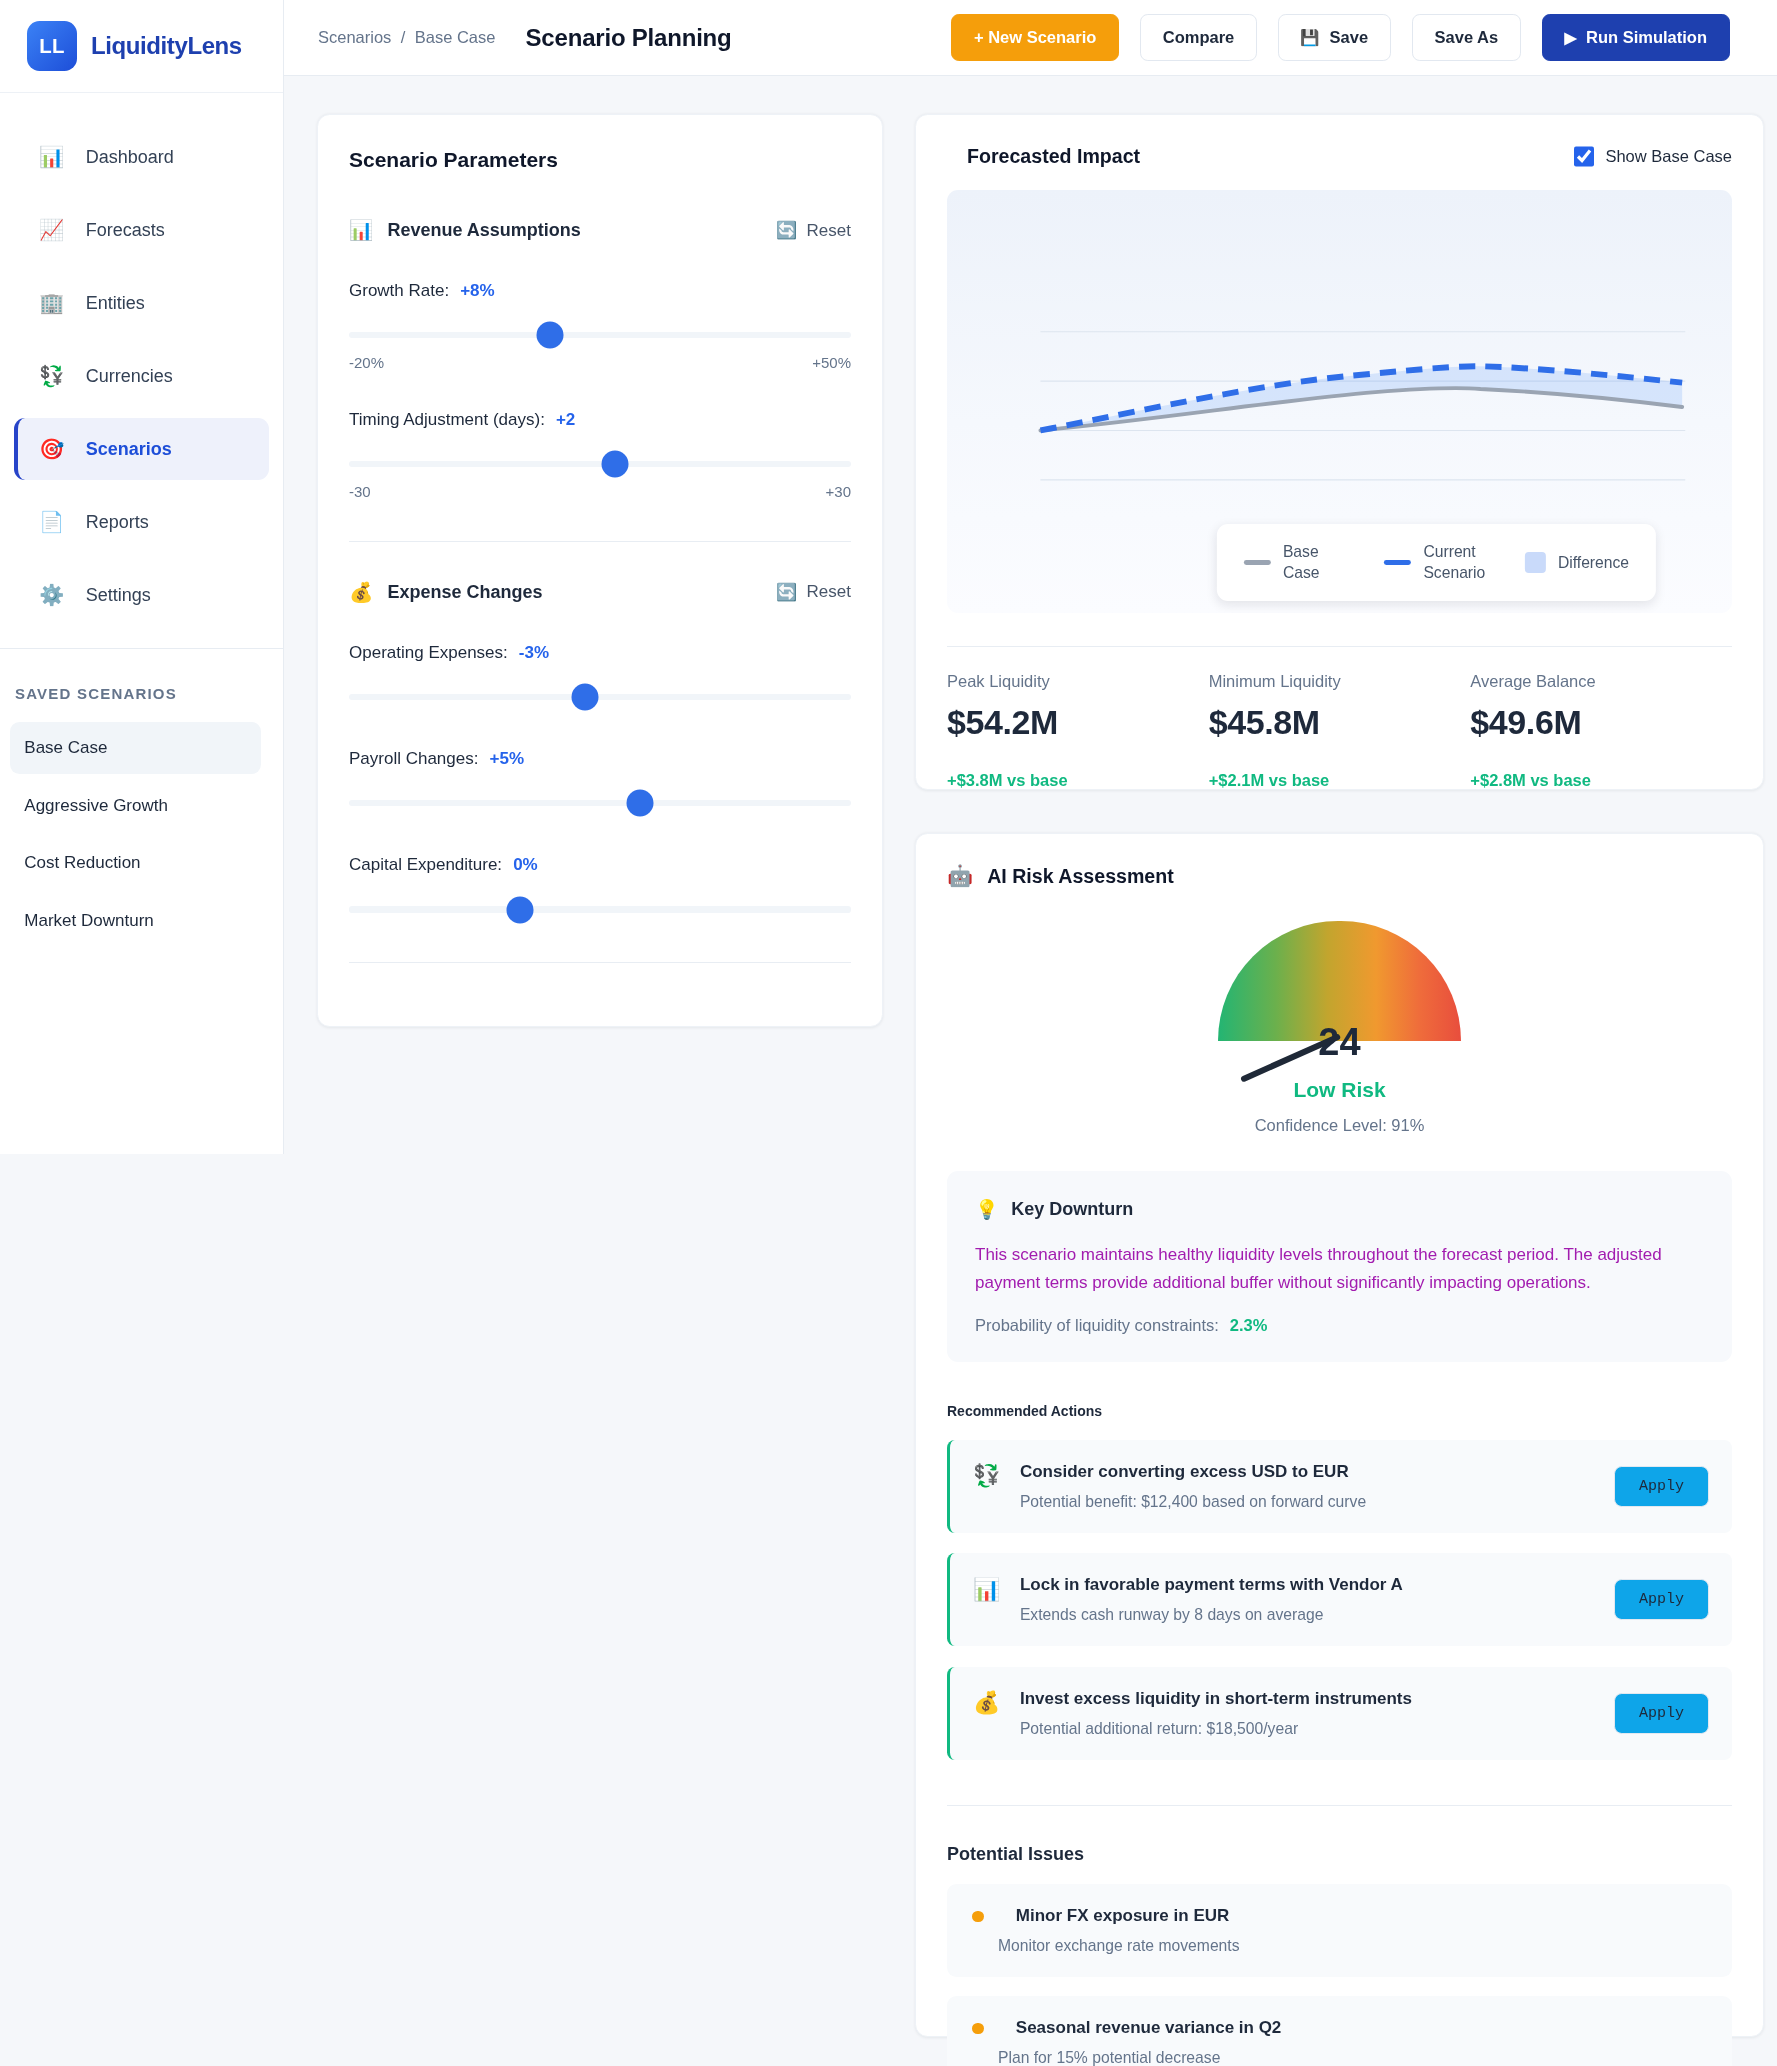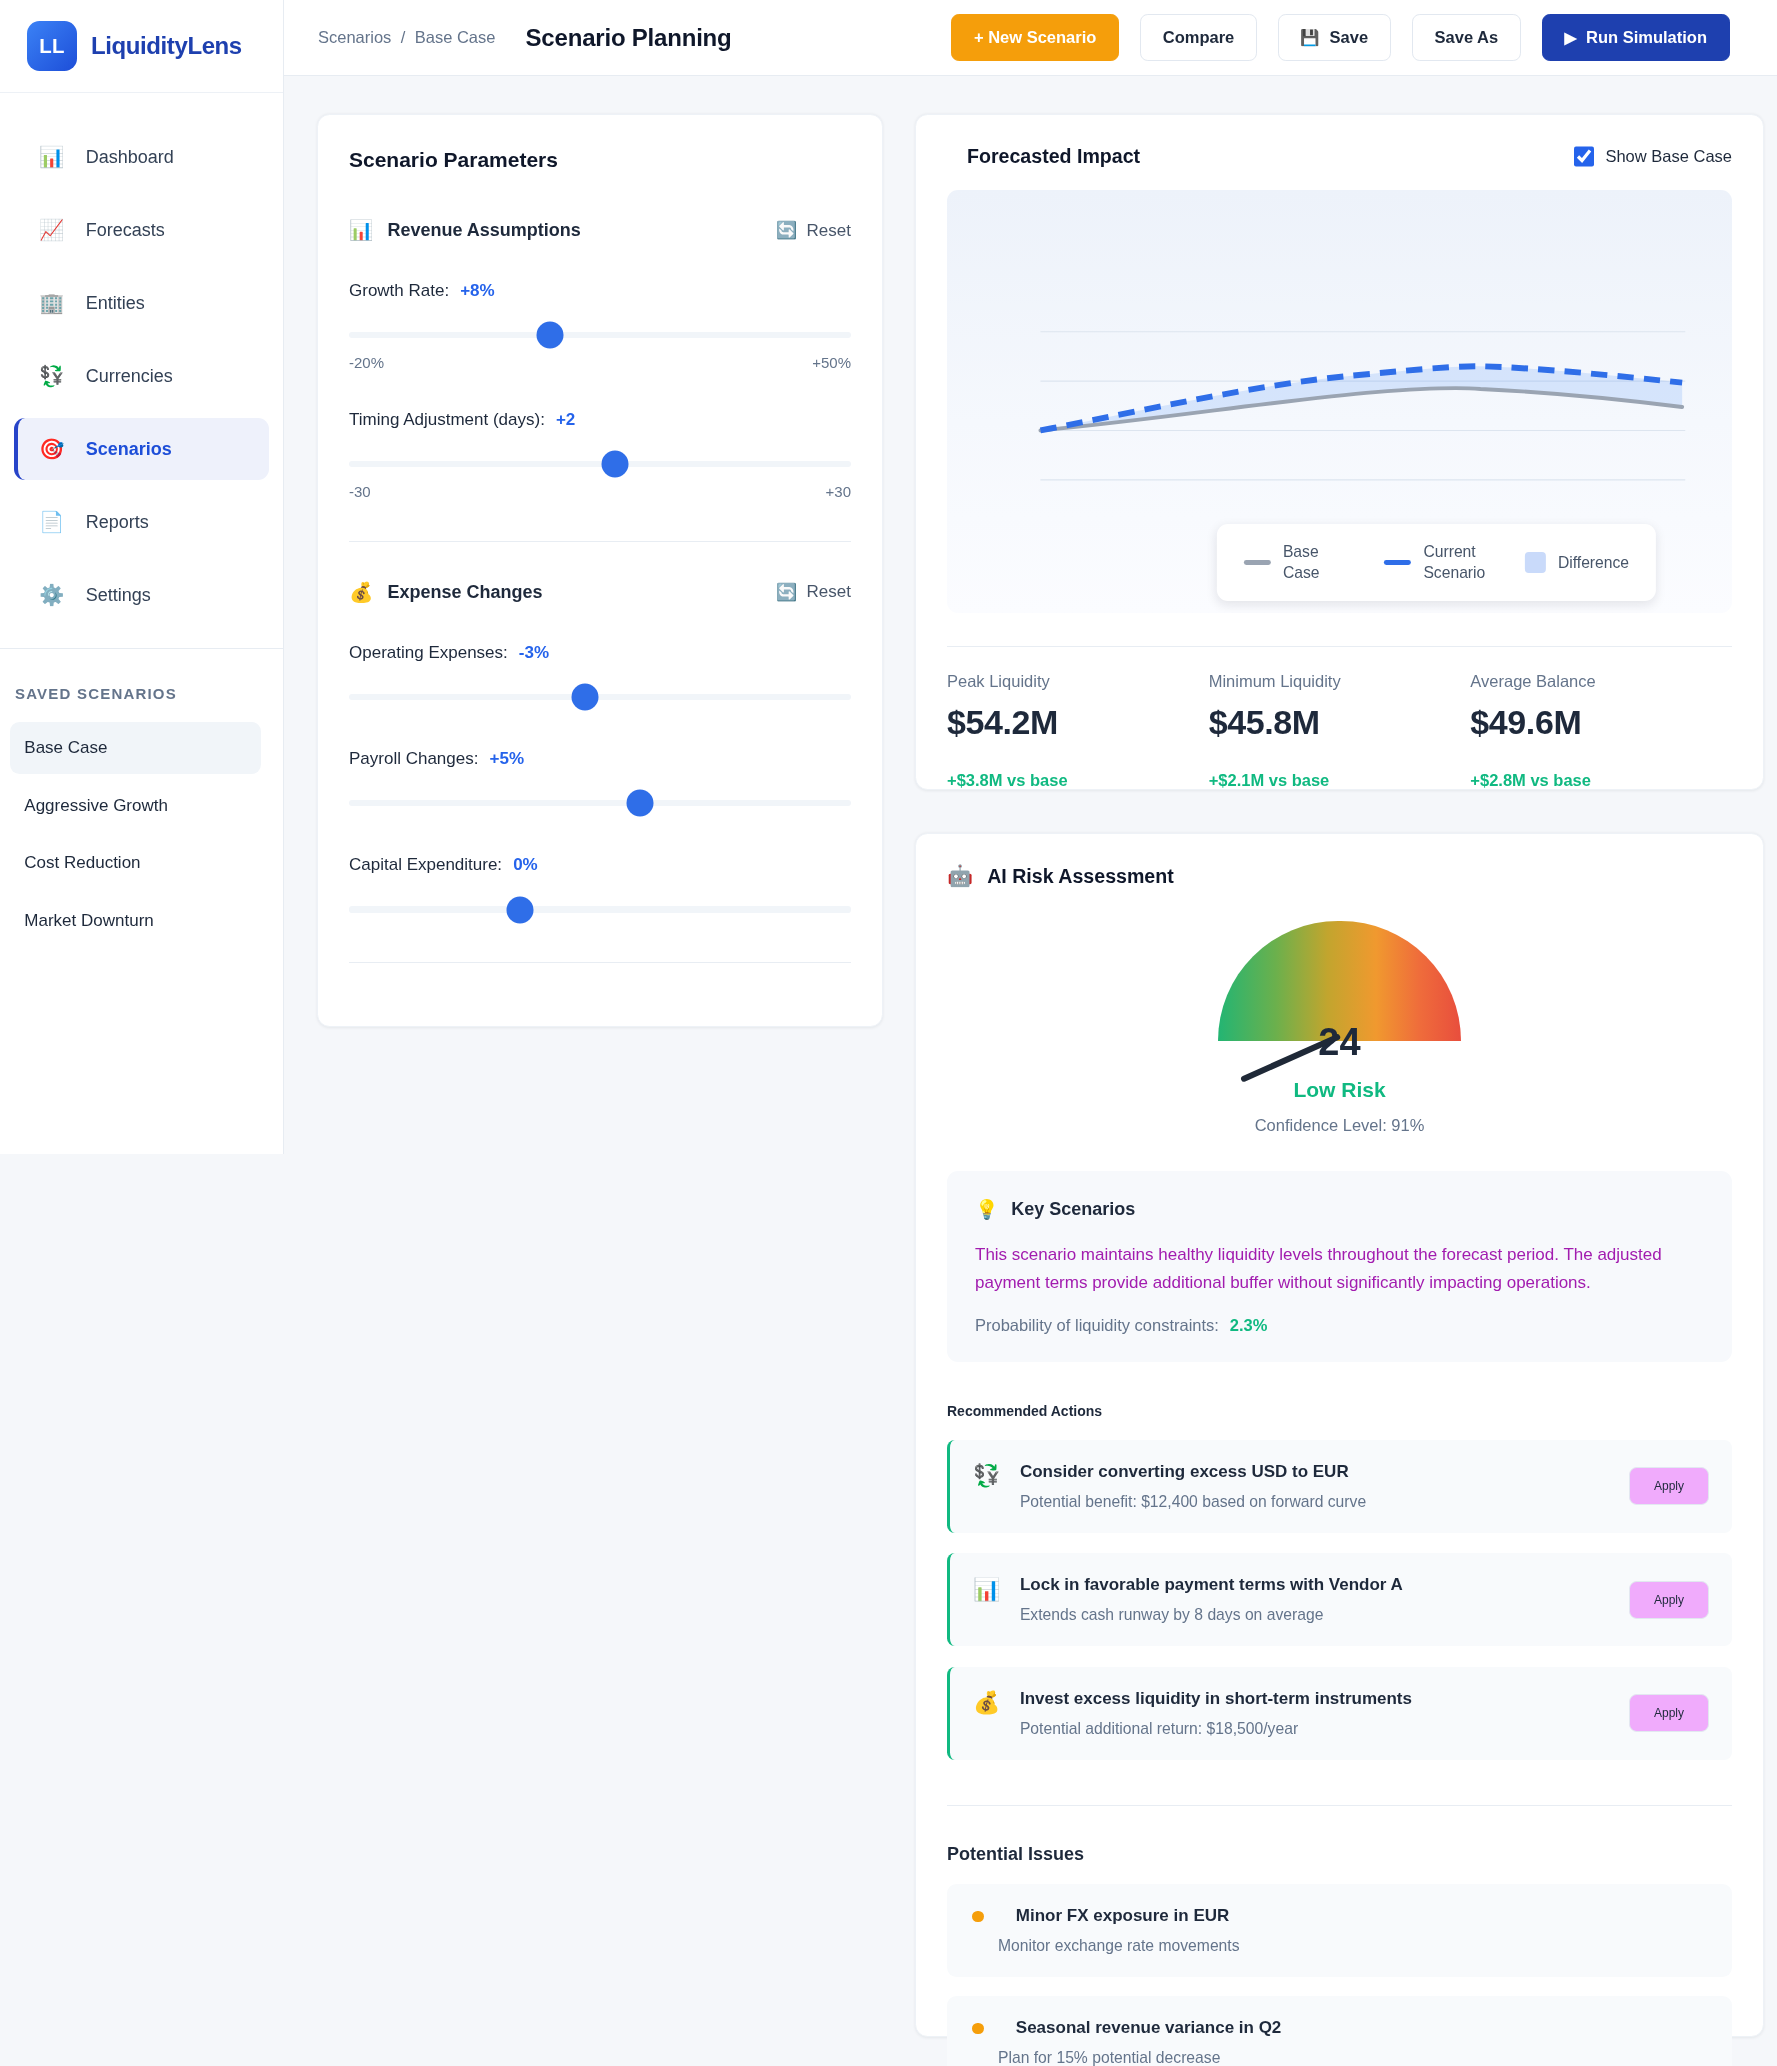--- a/index.html
+++ b/index.html
@@ -89,21 +89,21 @@
   .ins-head .iico { font-size:19px; }
   .ins-body { margin-top:20.4px; font-size:17px; line-height:1.62; color:#a21caf; }
   .ins-prob { margin-top:20.4px; font-size:16.5px; color:#64748b; }
   .ins-prob .pv { color:#10b981; font-weight:bold; margin-left:6.3px; }
   .sub-head { font-size:14px; font-weight:bold; color:#1e293b; margin-top:41px; }
   .action { display:flex; align-items:flex-start; margin-top:20.4px; background:#f8fafc; border-left:3.9px solid #10b981; border-radius:7.8px; padding:22px 23.5px; }
   .action .aico { font-size:22px; margin-right:19px; margin-top:1.6px; }
   .action .atxt { flex:1; }
   .action .atitle { font-size:17px; font-weight:600; color:#1e293b; }
   .action .asub { font-size:15.7px; color:#64748b; margin-top:11px; }
-  .apply-btn { font-family:Liberation Sans, sans-serif; background:#f0abfc; border:0.8px solid #e2e8f0; border-radius:7.8px; font-size:12px; color:#1e293b; padding:11px 23.5px; cursor:pointer; align-self:center; }
+  .apply-btn { font-family:Liberation Mono, monospace; background:#0ea5e9; border:0.8px solid #e2e8f0; border-radius:7.8px; font-size:15px; color:#1e293b; padding:11px 23.5px; cursor:pointer; align-self:center; }
   .r-divider { height:0.8px; background:#e8edf3; margin-top:45px; }
   .issues-head { font-size:18px; font-weight:bold; color:#1e293b; margin-top:39px; }
   .issue { background:#f8fafc; border-radius:9.4px; padding:22px 25px; margin-top:19px; }
   .issue-title { display:flex; align-items:center; gap:32px; font-size:17px; font-weight:bold; color:#1e293b; }
   .issue-dot { width:11.8px; height:11.8px; border-radius:50%; background:#f59e0b; flex:0 0 auto; }
   .issue-sub { font-size:15.7px; color:#64748b; margin-top:11px; margin-left:26px; }
 </style>
 </head>
 <body>
 
@@ -330,21 +330,21 @@
         <div class="needle"></div>
       </div>
       <div class="gauge-value">24</div>
       <div class="gauge-label">Low Risk</div>
       <div class="gauge-conf">Confidence Level: 91%</div>
     </div>
 
     <div class="insights">
       <div class="ins-head">
         <span class="iico">💡</span>
-        <span>Key Scenarios</span>
+        <span>Key Downturn</span>
       </div>
       <p class="ins-body">This scenario maintains healthy liquidity levels throughout the forecast period. The adjusted payment terms provide additional buffer without significantly impacting operations.</p>
       <div class="ins-prob">
         <span>Probability of liquidity constraints:</span>
         <span class="pv">2.3%</span>
       </div>
     </div>
 
     <h3 class="sub-head">Recommended Actions</h3>
 

